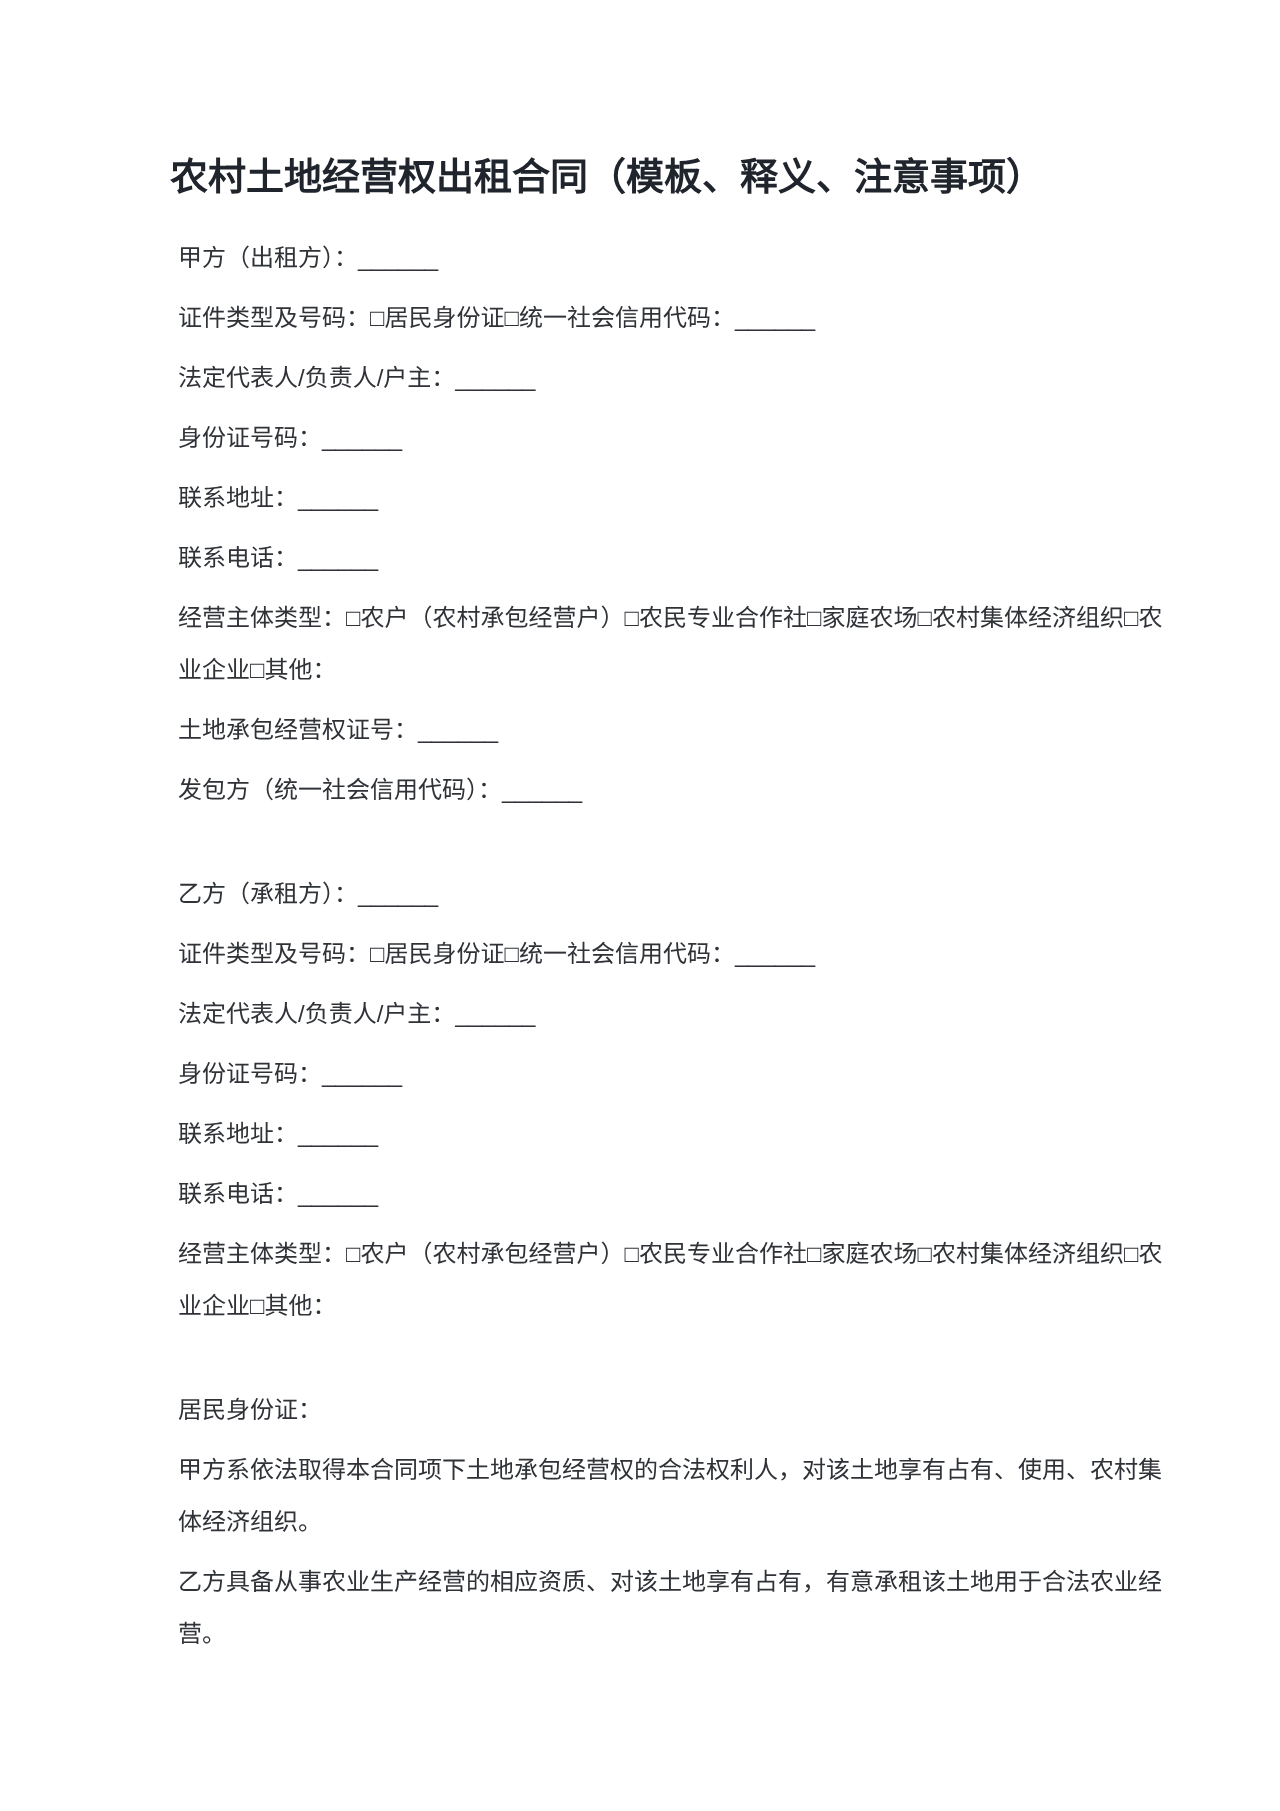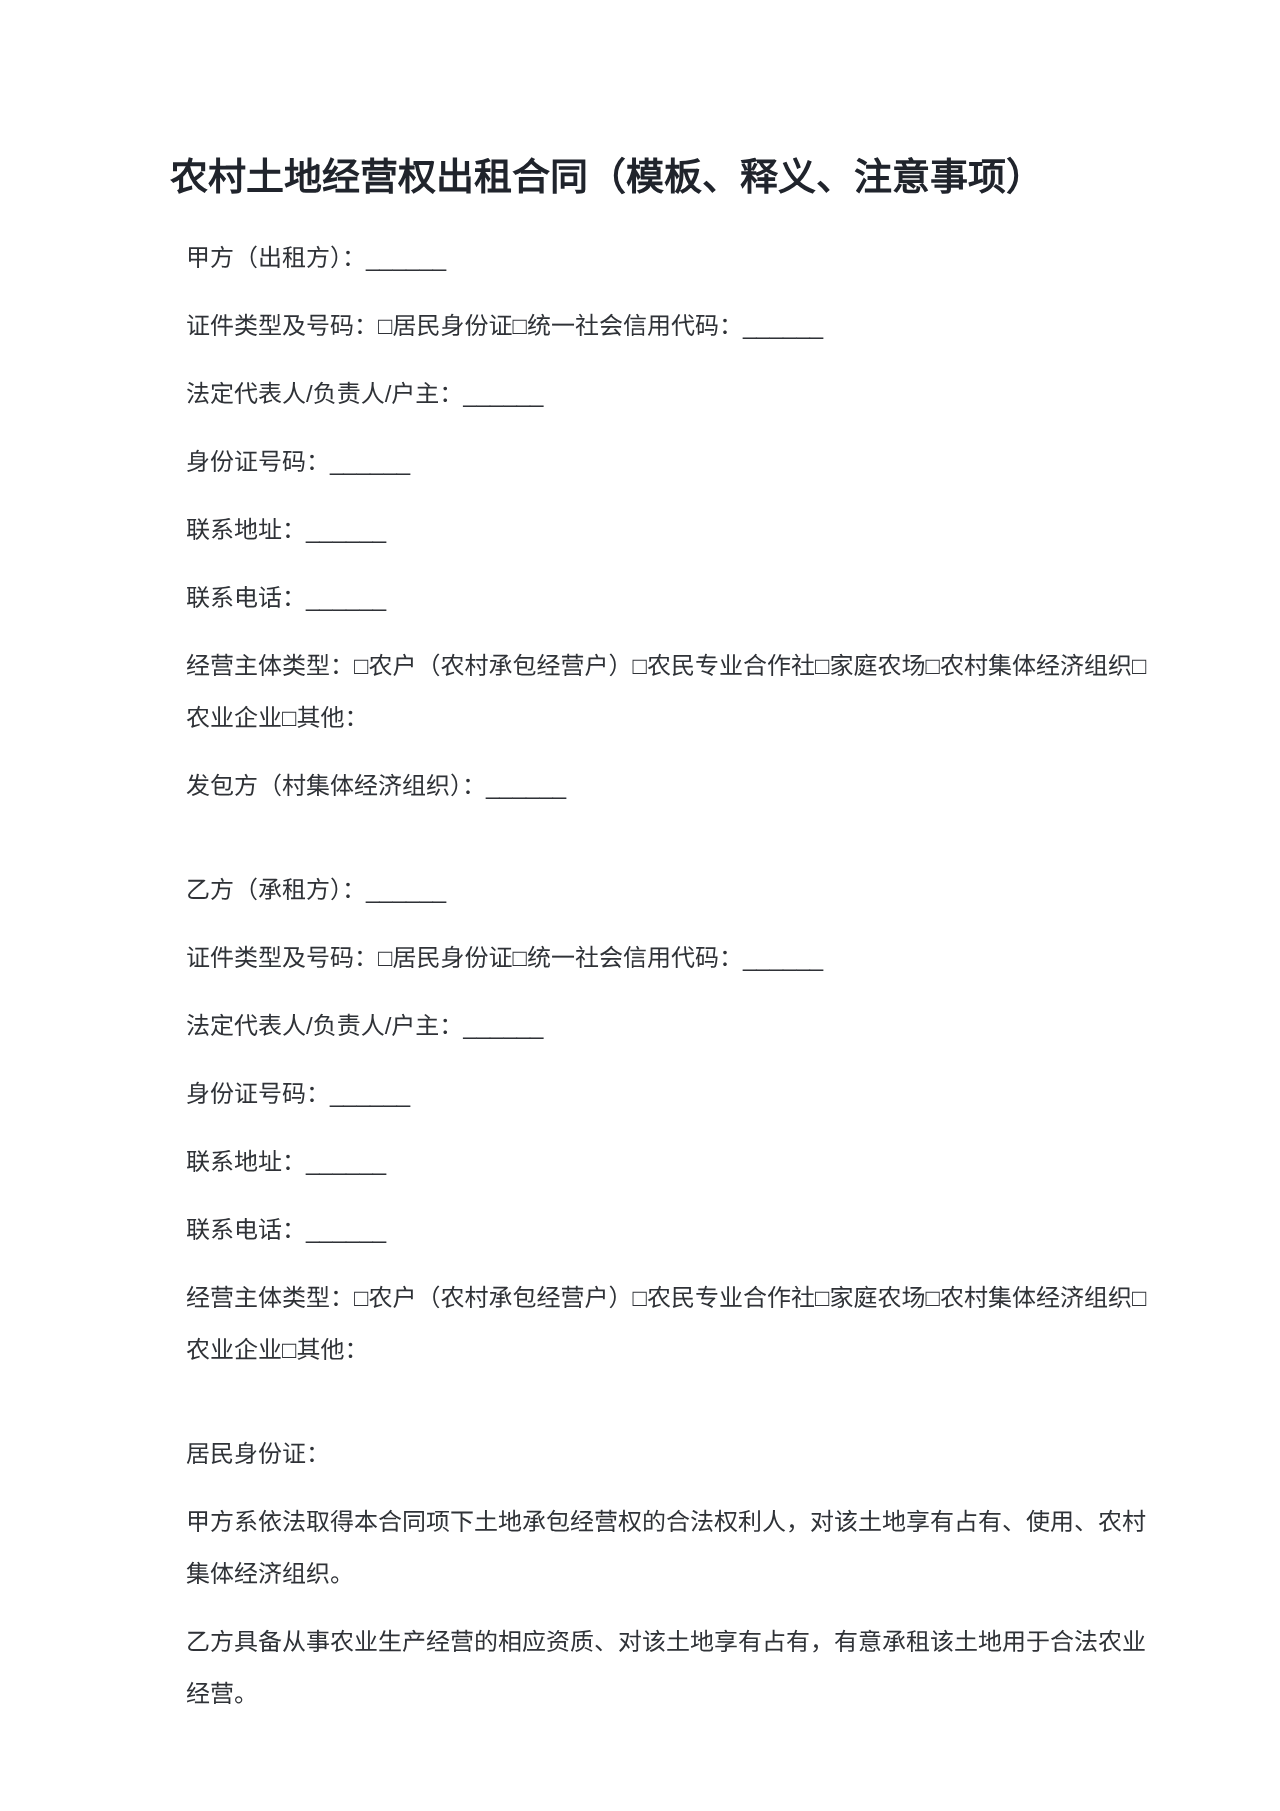--- a/index.html
+++ b/index.html
@@ -22,21 +22,21 @@
     margin: 0 0 26px 0;
     font-size: 38px;
     line-height: 58px;
     font-weight: 700;
     color: #20242c;
     letter-spacing: 0;
   }
   section { margin: 0; padding: 0; }
   .gap { margin-top: 52px; } 
   p {
-    margin: 16px;
+    margin: 8px;
     font-size: 24px;
     line-height: 52px;
     color: #2f3237;
     word-break: break-all;
   }
 </style>
 </head>
 <body>
 
 <div class="doc">
@@ -44,21 +44,22 @@
   <h1 class="title">农村土地经营权出租合同（模板、释义、注意事项）</h1>
 
   <section>
     <p>甲方（出租方）：______</p>
     <p>证件类型及号码：□居民身份证□统一社会信用代码：______</p>
     <p>法定代表人/负责人/户主：______</p>
     <p>身份证号码：______</p>
     <p>联系地址：______</p>
     <p>联系电话：______</p>
     <p>经营主体类型：□农户（农村承包经营户）□农民专业合作社□家庭农场□农村集体经济组织□农业企业□其他：</p>
-    <p>发包方（村集体经济组织）：______</p>
+    <p>土地承包经营权证号：______</p>
+    <p>发包方（统一社会信用代码）：______</p>
   </section>
 
   <section class="gap">
     <p>乙方（承租方）：______</p>
     <p>证件类型及号码：□居民身份证□统一社会信用代码：______</p>
     <p>法定代表人/负责人/户主：______</p>
     <p>身份证号码：______</p>
     <p>联系地址：______</p>
     <p>联系电话：______</p>
     <p>经营主体类型：□农户（农村承包经营户）□农民专业合作社□家庭农场□农村集体经济组织□农业企业□其他：</p>

